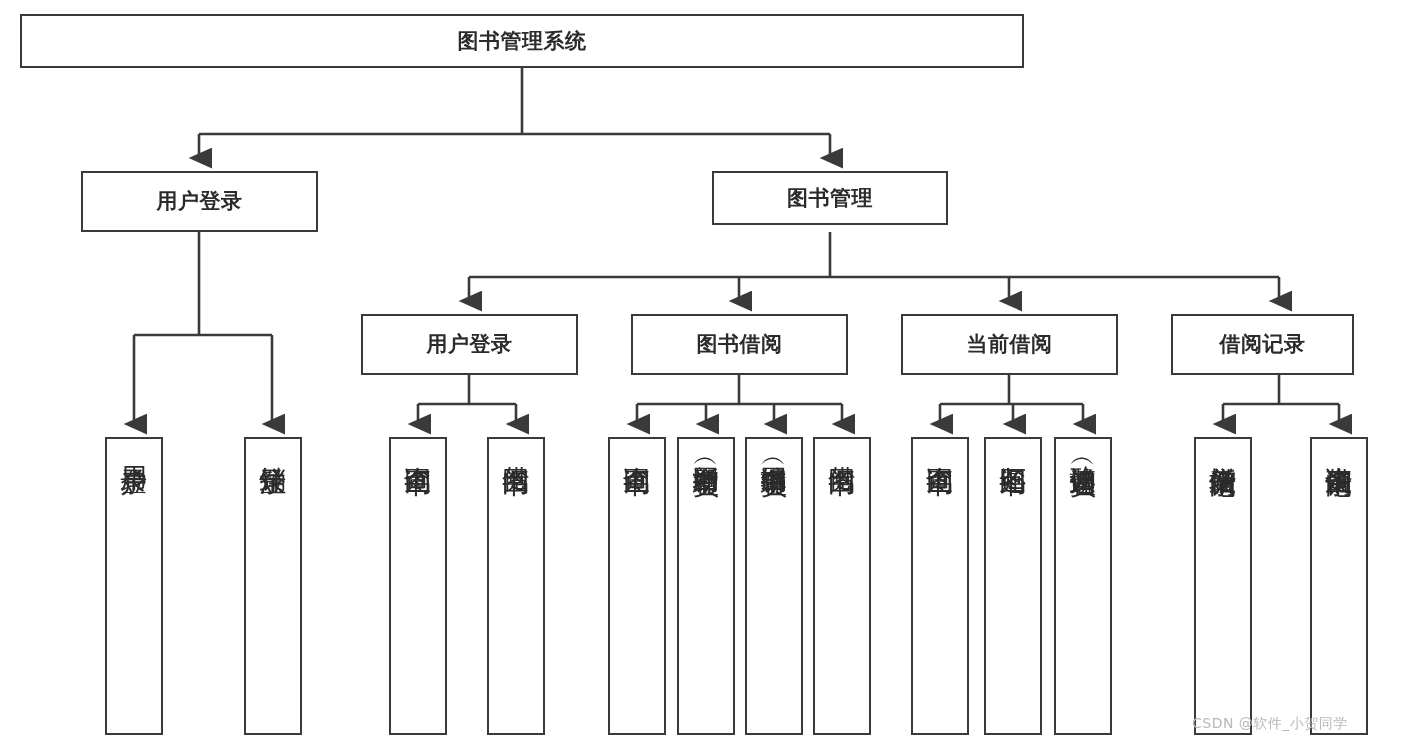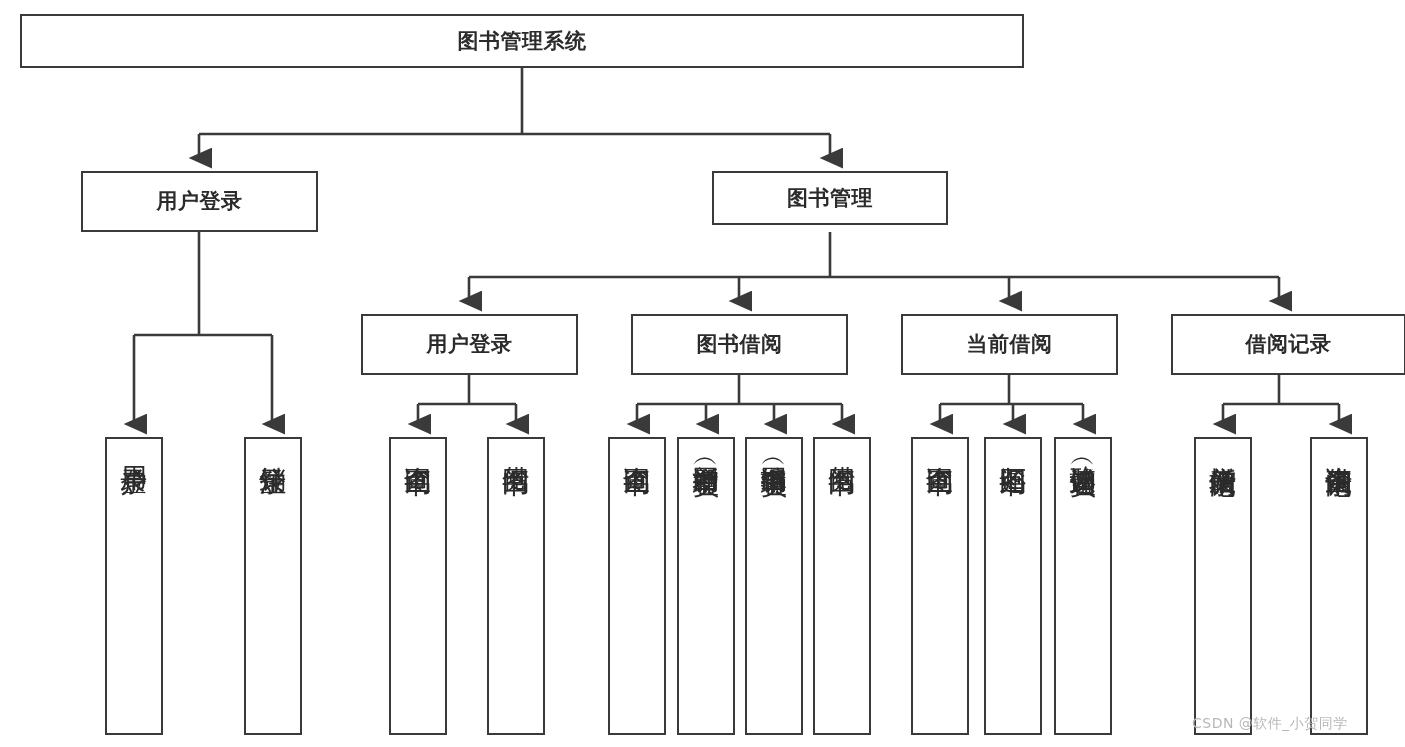--- a/index.html
+++ b/index.html
@@ -143,21 +143,21 @@
 
   <div class="node horiz" id="node-l3-0" style="left: 361px; top: 314px; width: 217px; height: 61px;">
     <span class="node-label">用户登录</span>
   </div>
   <div class="node horiz" id="node-l3-2" style="left: 901px; top: 314px; width: 217px; height: 61px;">
     <span class="node-label">当前借阅</span>
   </div>
   <div class="node horiz" id="node-l3-1" style="left: 631px; top: 314px; width: 217px; height: 61px;">
     <span class="node-label">图书借阅</span>
   </div>
-  <div class="node horiz" id="node-l3-3" style="left: 1171px; top: 314px; width: 235px; height: 61px;">
+  <div class="node horiz" id="node-l3-3" style="left: 1171px; top: 314px; width: 183px; height: 61px;">
     <span class="node-label">借阅记录</span>
   </div>
 
   <div class="node vert" id="node-leaf-0" style="left: 105px; top: 437px; width: 58px; height: 298px;">
     <span class="node-label">用户登录</span>
   </div>
   <div class="node vert" id="node-leaf-1" style="left: 244px; top: 437px; width: 58px; height: 298px;">
     <span class="node-label">注销登录</span>
   </div>
   <div class="node vert" id="node-leaf-2" style="left: 389px; top: 437px; width: 58px; height: 298px;">

